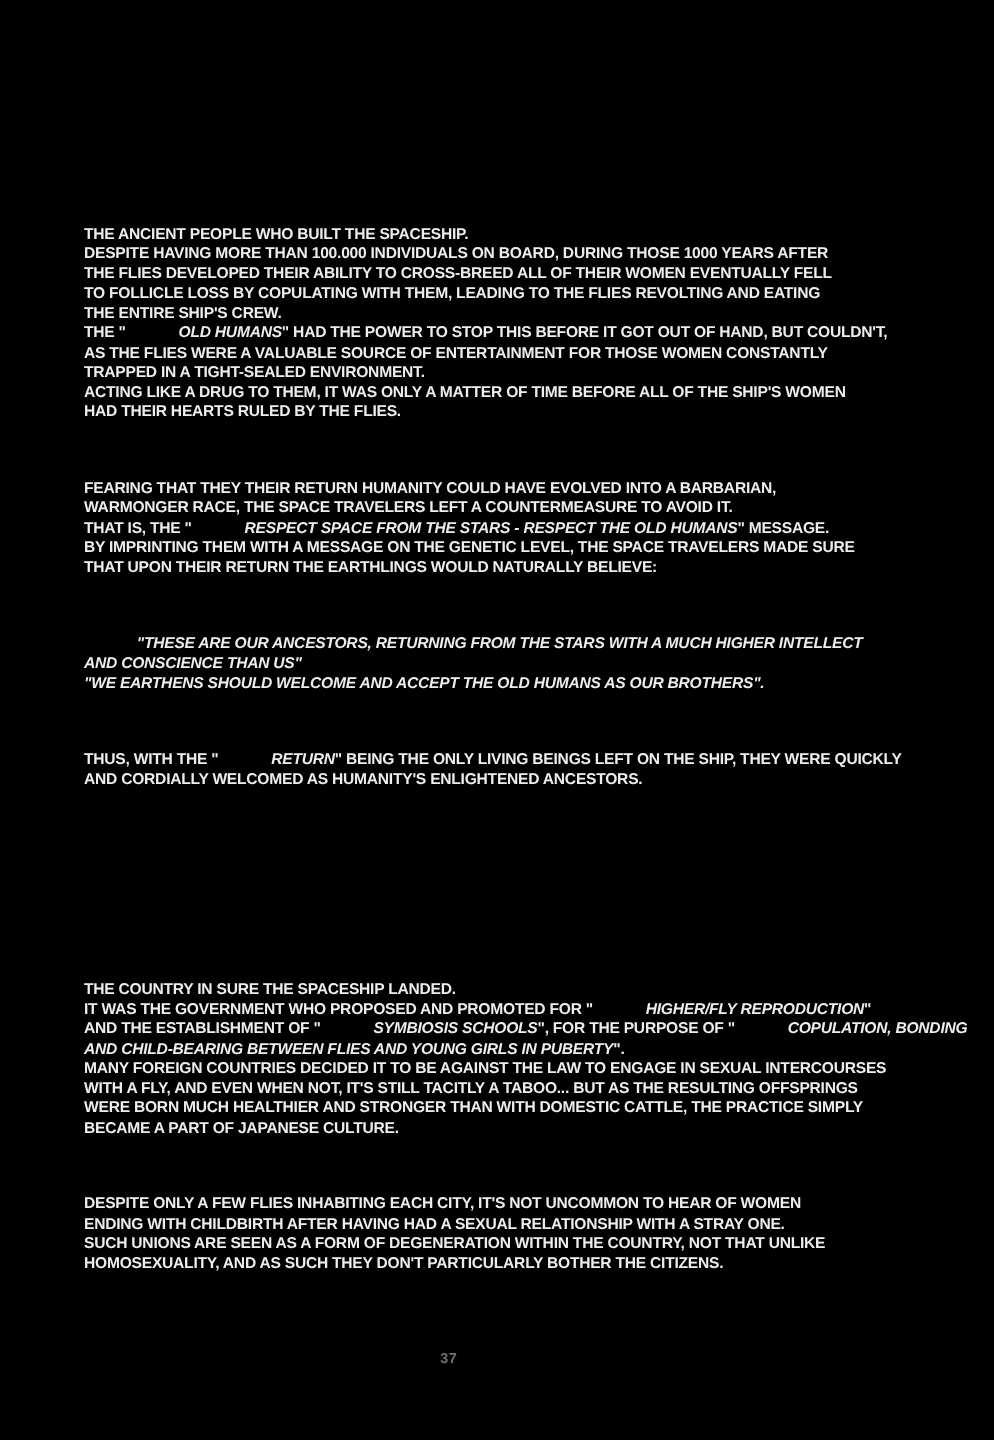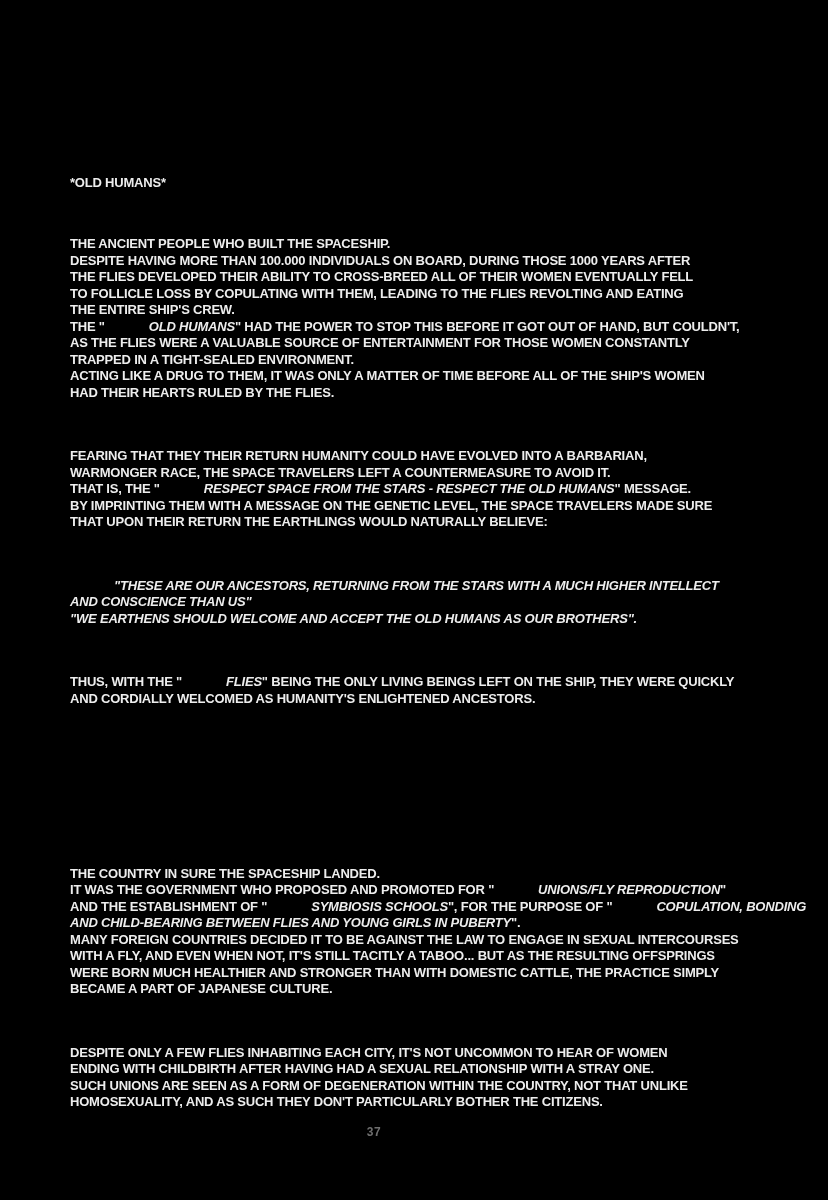--- a/index.html
+++ b/index.html
@@ -66,46 +66,45 @@
     letter-spacing: 0.5px;
   }
 </style>
 </head>
 <body>
 
 <div class="page">
   <main class="text-col">
 
     <section class="section">
-      <h2 class="hd">*OLD HUMANS*</h2>
       <p class="para"><span>THE ANCIENT PEOPLE WHO BUILT THE SPACESHIP.
 DESPITE HAVING MORE THAN 100.000 INDIVIDUALS ON BOARD, DURING THOSE 1000 YEARS AFTER
 THE FLIES DEVELOPED THEIR ABILITY TO CROSS-BREED ALL OF THEIR WOMEN EVENTUALLY FELL
 TO FOLLICLE LOSS BY COPULATING WITH THEM, LEADING TO THE FLIES REVOLTING AND EATING
 THE ENTIRE SHIP'S CREW.
 THE "</span><span class="it">OLD HUMANS</span><span>" HAD THE POWER TO STOP THIS BEFORE IT GOT OUT OF HAND, BUT COULDN'T,
 AS THE FLIES WERE A VALUABLE SOURCE OF ENTERTAINMENT FOR THOSE WOMEN CONSTANTLY
 TRAPPED IN A TIGHT-SEALED ENVIRONMENT.
 ACTING LIKE A DRUG TO THEM, IT WAS ONLY A MATTER OF TIME BEFORE ALL OF THE SHIP'S WOMEN
 HAD THEIR HEARTS RULED BY THE FLIES.</span></p>
       <p class="para"><span>FEARING THAT THEY THEIR RETURN HUMANITY COULD HAVE EVOLVED INTO A BARBARIAN,
 WARMONGER RACE, THE SPACE TRAVELERS LEFT A COUNTERMEASURE TO AVOID IT.
 THAT IS, THE "</span><span class="it">RESPECT SPACE FROM THE STARS - RESPECT THE OLD HUMANS</span><span>" MESSAGE.
 BY IMPRINTING THEM WITH A MESSAGE ON THE GENETIC LEVEL, THE SPACE TRAVELERS MADE SURE
 THAT UPON THEIR RETURN THE EARTHLINGS WOULD NATURALLY BELIEVE:</span></p>
       <p class="para"><span class="it">"THESE ARE OUR ANCESTORS, RETURNING FROM THE STARS WITH A MUCH HIGHER INTELLECT
 AND CONSCIENCE THAN US"
 "WE EARTHENS SHOULD WELCOME AND ACCEPT THE OLD HUMANS AS OUR BROTHERS".</span></p>
-      <p class="para"><span>THUS, WITH THE "</span><span class="it">FLIES</span><span>" BEING THE ONLY LIVING BEINGS LEFT ON THE SHIP, THEY WERE QUICKLY
+      <p class="para"><span>THUS, WITH THE "</span><span class="it">RETURN</span><span>" BEING THE ONLY LIVING BEINGS LEFT ON THE SHIP, THEY WERE QUICKLY
 AND CORDIALLY WELCOMED AS HUMANITY'S ENLIGHTENED ANCESTORS.</span></p>
     </section>
 
     <section class="section">
       <p class="para"><span>THE COUNTRY IN SURE THE SPACESHIP LANDED.
-IT WAS THE GOVERNMENT WHO PROPOSED AND PROMOTED FOR "</span><span class="it">UNIONS/FLY REPRODUCTION</span><span>"
+IT WAS THE GOVERNMENT WHO PROPOSED AND PROMOTED FOR "</span><span class="it">HIGHER/FLY REPRODUCTION</span><span>"
 AND THE ESTABLISHMENT OF "</span><span class="it">SYMBIOSIS SCHOOLS</span><span>", FOR THE PURPOSE OF "</span><span class="it">COPULATION, BONDING
 AND CHILD-BEARING BETWEEN FLIES AND YOUNG GIRLS IN PUBERTY</span><span>".
 MANY FOREIGN COUNTRIES DECIDED IT TO BE AGAINST THE LAW TO ENGAGE IN SEXUAL INTERCOURSES
 WITH A FLY, AND EVEN WHEN NOT, IT'S STILL TACITLY A TABOO... BUT AS THE RESULTING OFFSPRINGS
 WERE BORN MUCH HEALTHIER AND STRONGER THAN WITH DOMESTIC CATTLE, THE PRACTICE SIMPLY
 BECAME A PART OF JAPANESE CULTURE.</span></p>
       <p class="para"><span>DESPITE ONLY A FEW FLIES INHABITING EACH CITY, IT'S NOT UNCOMMON TO HEAR OF WOMEN
 ENDING WITH CHILDBIRTH AFTER HAVING HAD A SEXUAL RELATIONSHIP WITH A STRAY ONE.
 SUCH UNIONS ARE SEEN AS A FORM OF DEGENERATION WITHIN THE COUNTRY, NOT THAT UNLIKE
 HOMOSEXUALITY, AND AS SUCH THEY DON'T PARTICULARLY BOTHER THE CITIZENS.</span></p>

